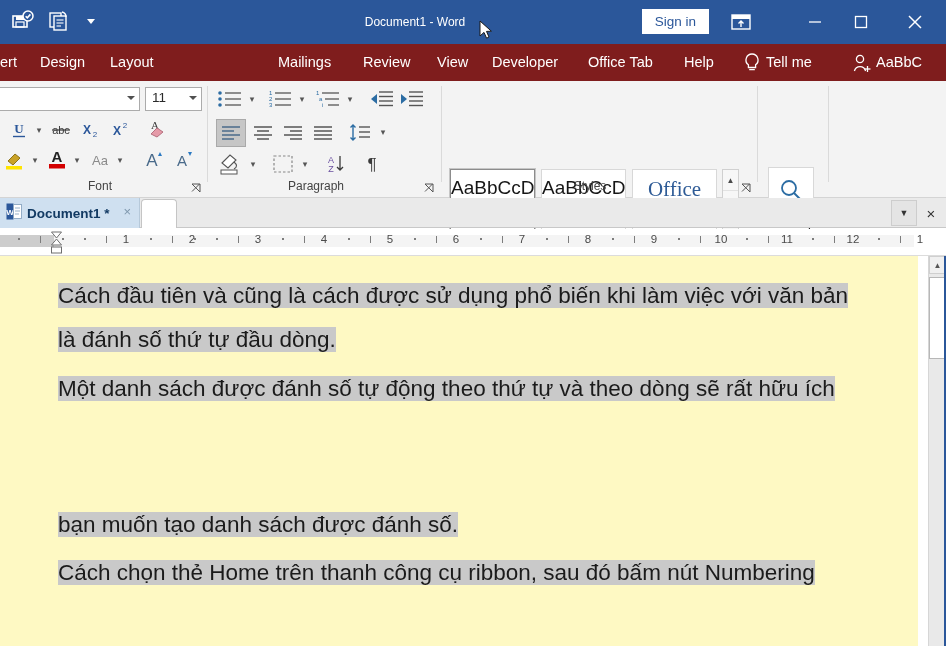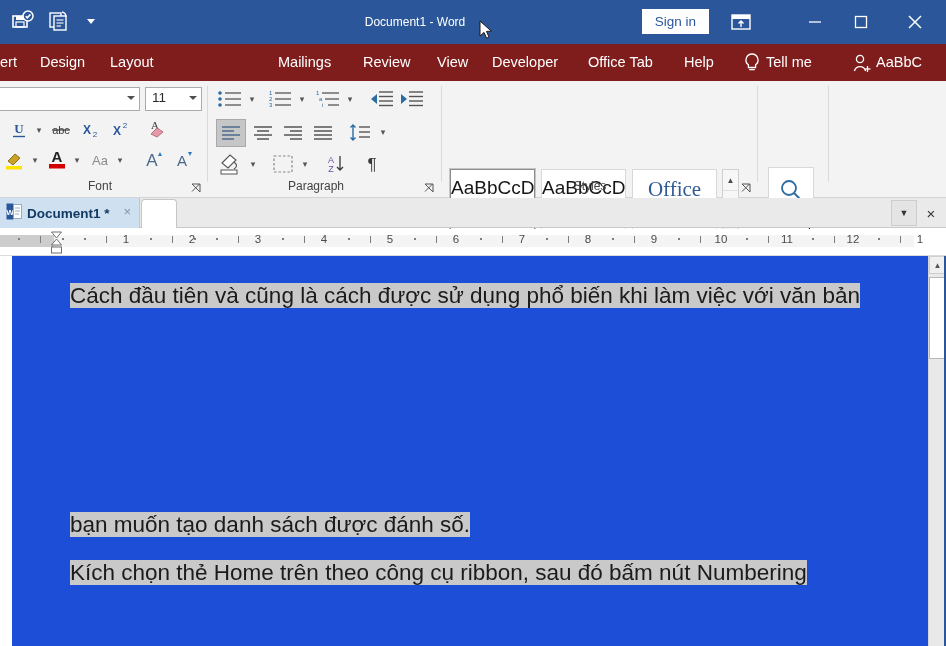--- a/index.html
+++ b/index.html
@@ -284,22 +284,21 @@
   
   .docarea {
     position: absolute; left: 0; top: 256px;
     width: 946px; height: 390px;
     background: #ffffff;
     overflow: hidden;
   }
   .page {
     position: absolute; left: 0; top: 0;
     width: 918px; height: 390px;
-    background: #1d4ed8;
-    margin-left: 12px;
+    background: #fef9c3;
   }
   .para {
     position: absolute;
     left: 58px;
     width: 1180px;
     font-size: 22.5px;
     line-height: 44px;
     color: #1b1b1b;
     white-space: pre-wrap;
   }
@@ -781,27 +780,27 @@
         <path d="M1.5 2 L11.5 2 L6.5 8 Z" fill="#ffffff" stroke="#6e6e6e" stroke-width="1"></path>
         <path d="M6.5 9 L11.5 15 L1.5 15 Z" fill="#ffffff" stroke="#6e6e6e" stroke-width="1"></path>
         <rect x="1.5" y="17" width="10" height="6" fill="#ffffff" stroke="#6e6e6e" stroke-width="1"></rect>
       </svg>
     </div>
   </div>
 
   <div class="docarea">
     <div class="page">
 
-      <div class="para" style="top:18px;"><span class="hl">Cách đầu tiên và cũng là cách được sử dụng phổ biến khi làm việc với văn bản</span><br></div>
-
-      <div class="para" style="top:111px;"><br></div>
+      <div class="para" style="top:18px;"><span class="hl">Cách đầu tiên và cũng là cách được sử dụng phổ biến khi làm việc với văn bản</span><br><span class="hl">là đánh số thứ tự đầu dòng.</span></div>
+
+      <div class="para" style="top:111px;"><span class="hl">Một danh sách được đánh số tự động theo thứ tự và theo dòng sẽ rất hữu ích</span><br></div>
 
       <div class="para" style="top:203px;"><br><span class="hl">bạn muốn tạo danh sách được đánh số.</span></div>
 
-      <div class="para" style="top:295px;"><span class="hl">Kích chọn thẻ Home trên theo công cụ ribbon, sau đó bấm nút Numbering</span><br></div>
+      <div class="para" style="top:295px;"><span class="hl">Cách chọn thẻ Home trên thanh công cụ ribbon, sau đó bấm nút Numbering</span><br></div>
 
     </div>
   </div>
 
   <div class="vscroll">
     <div class="vscroll-up">▲</div>
     <div class="vscroll-thumb"></div>
   </div>
   <div class="blue-edge"></div>
 

